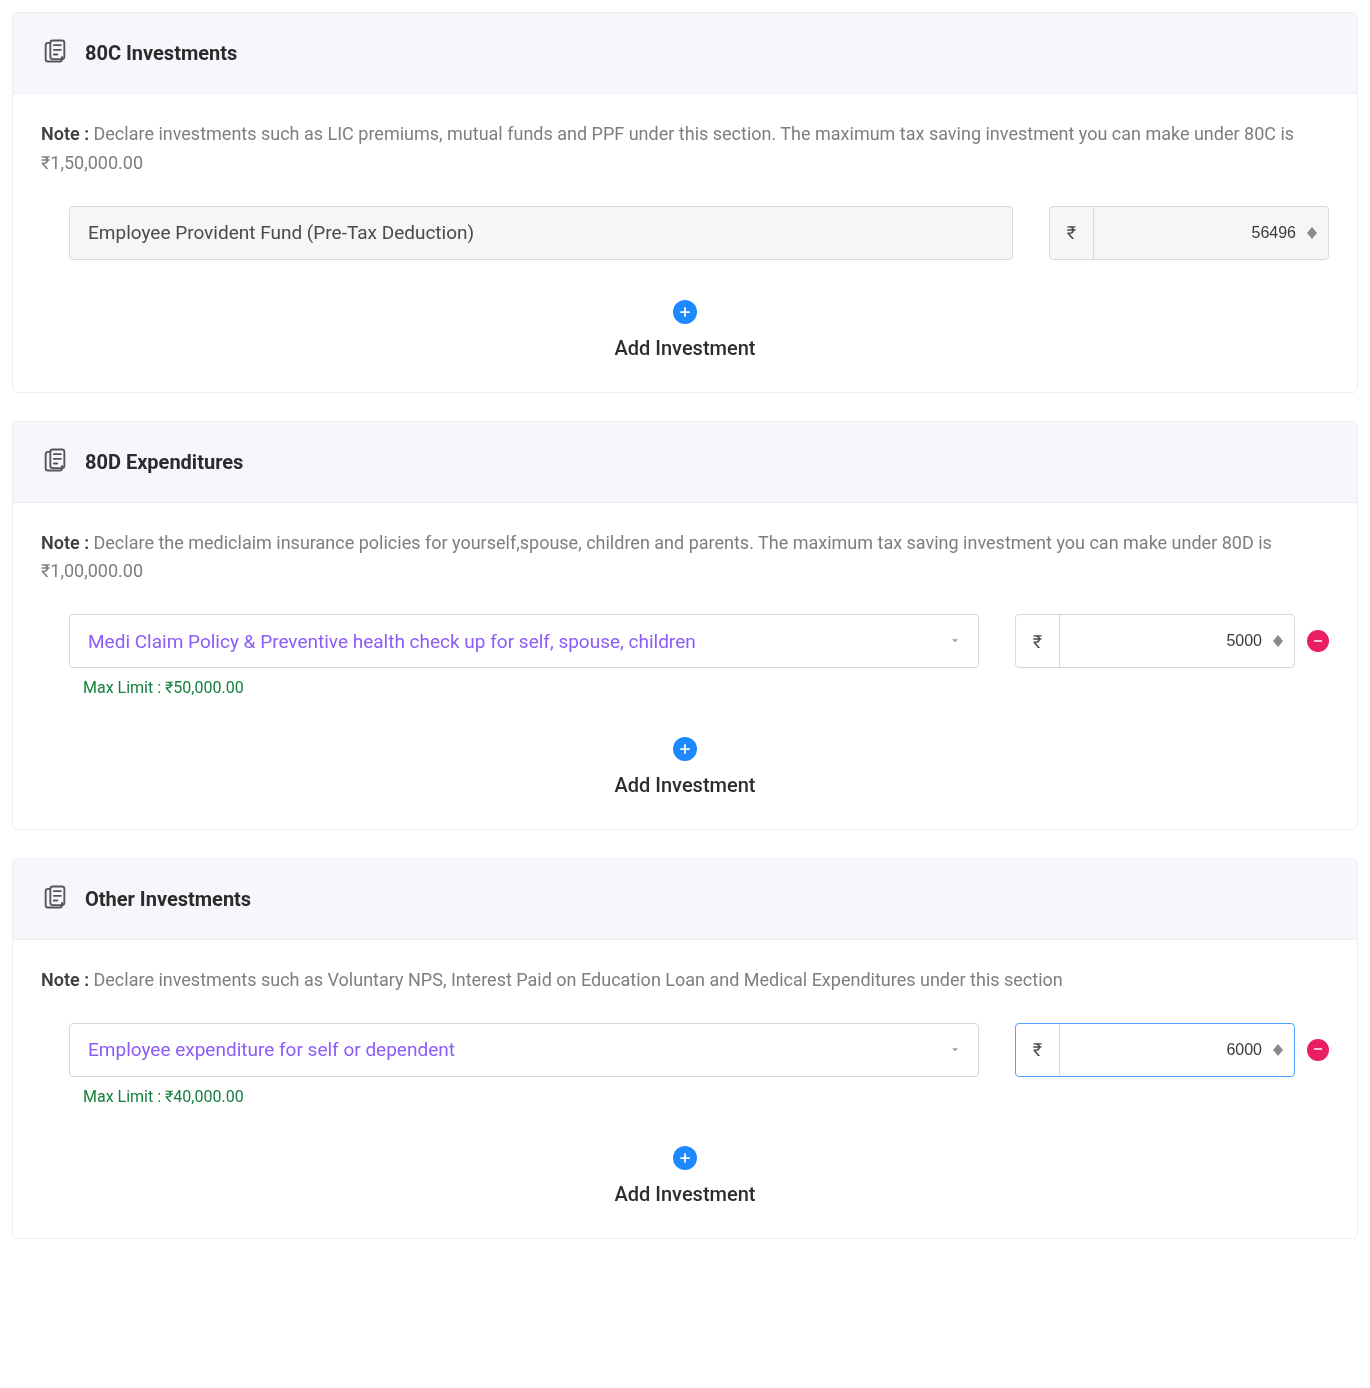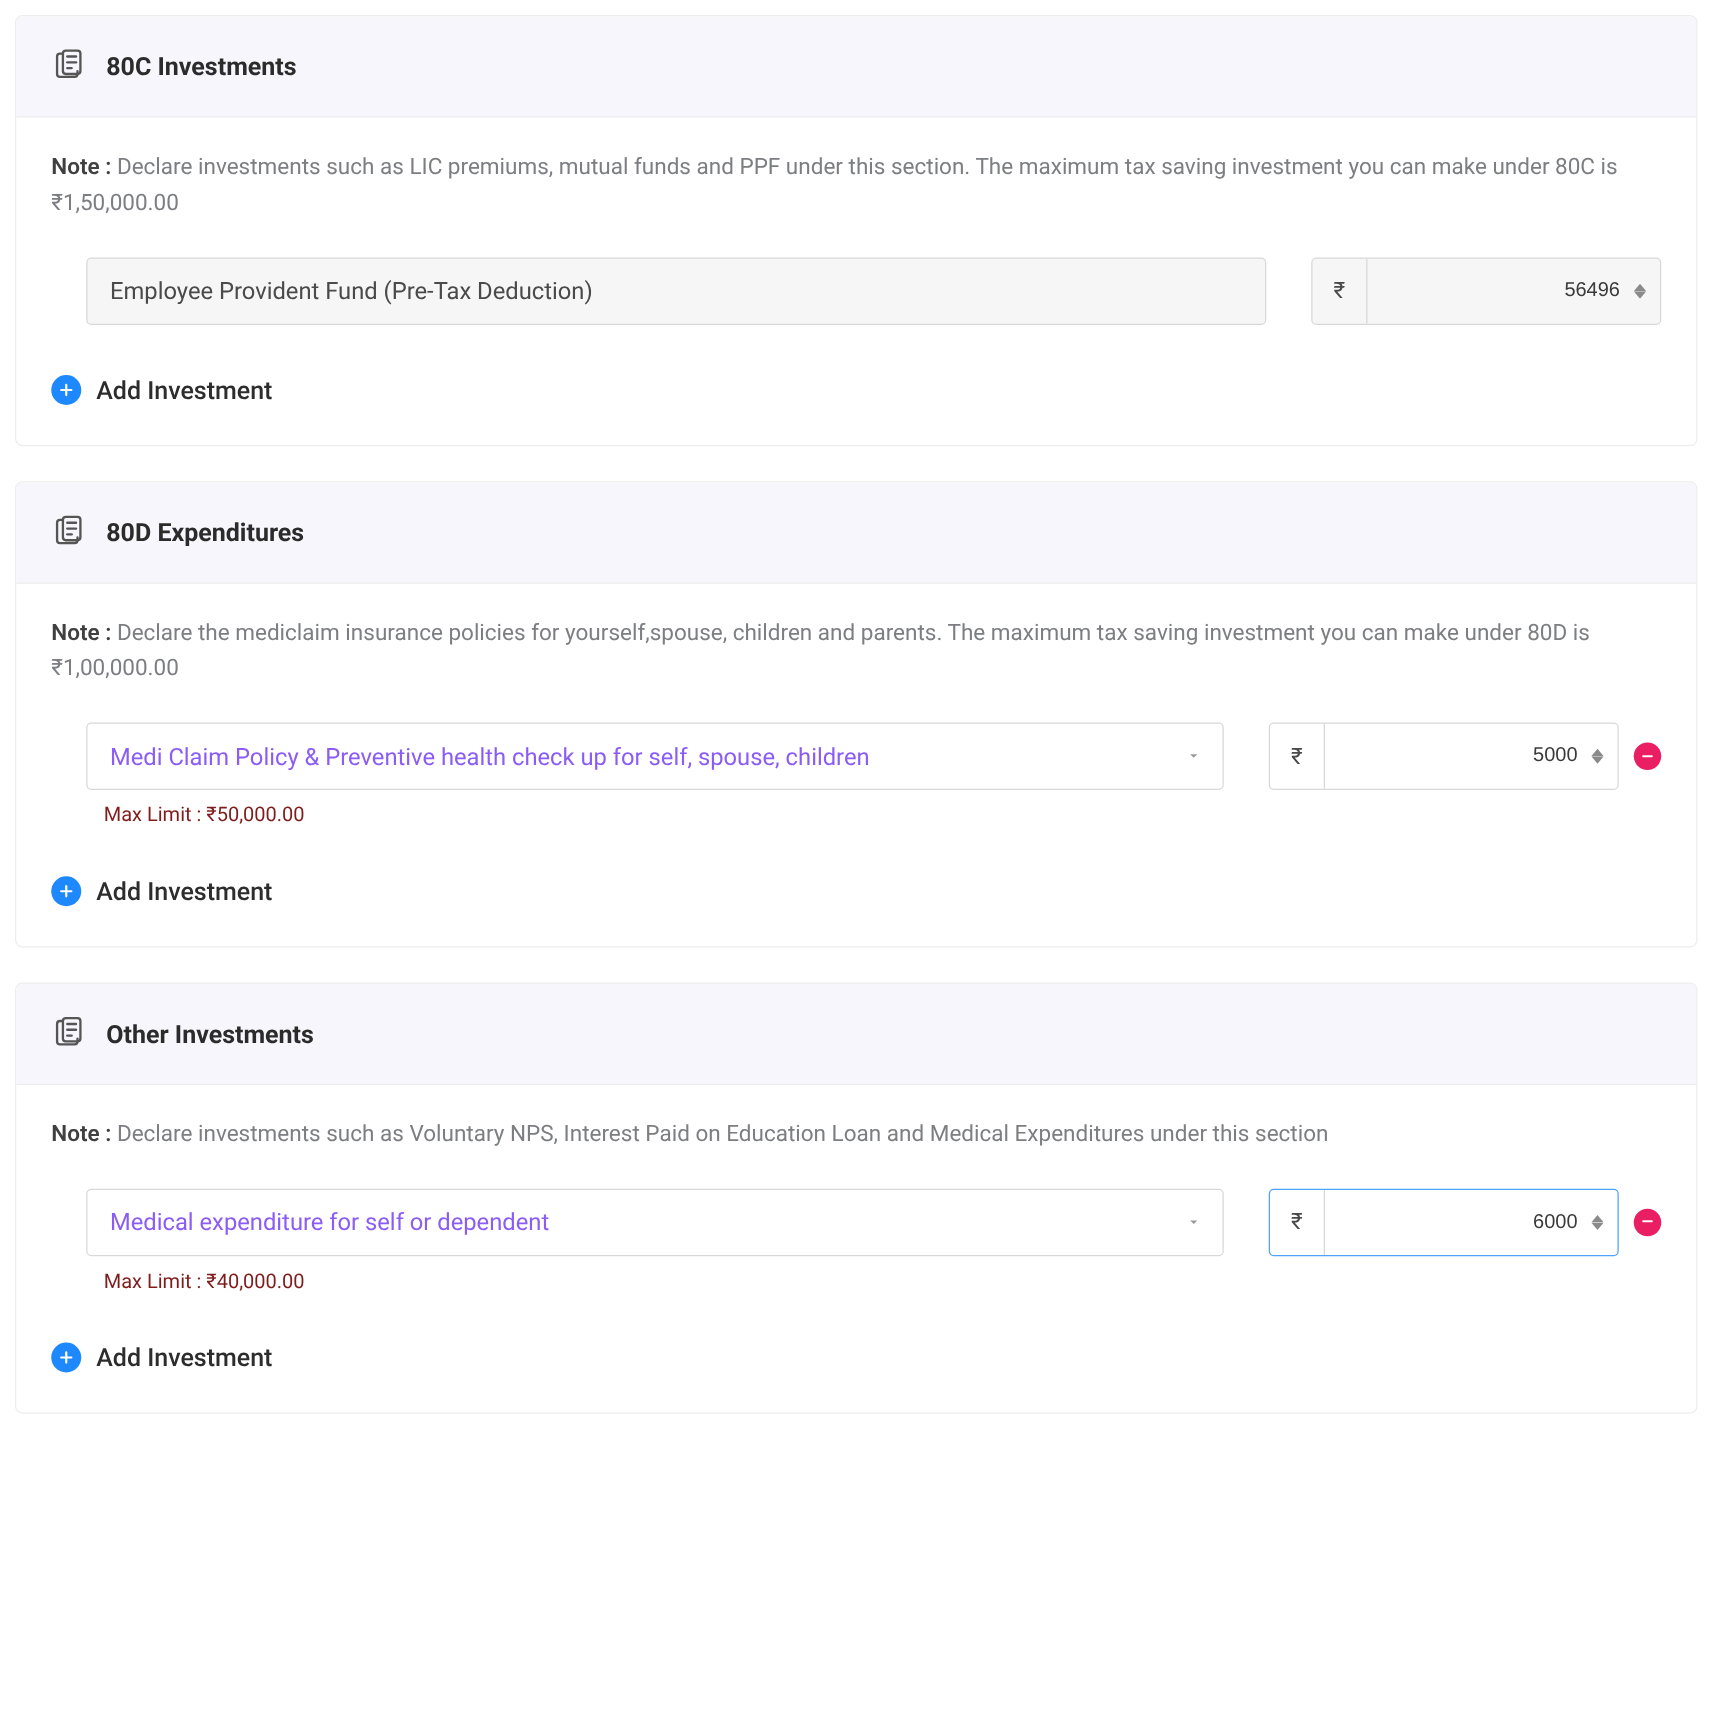--- a/index.html
+++ b/index.html
@@ -73,21 +73,21 @@
     }
     .field-select .chev {
       position: absolute;
       right: 16px;
       top: 50%;
       transform: translateY(-50%);
       color: #9a9a9a;
     }
     .maxlimit {
       font-size: 16px;
-      color: #7f1d1d;
+      color: #15803d;
       margin-top: 10px;
       margin-left: 14px;
     }
     .row-amount {
       display: flex;
       align-items: center;
       gap: 12px;
     }
     .amount-wrap {
       display: flex;
@@ -144,24 +144,25 @@
       display: flex;
       align-items: center;
       justify-content: center;
       color: #fff;
       cursor: pointer;
       flex-shrink: 0;
     }
     .remove-btn svg { width: 12px; height: 12px; }
     .add-row {
       display: flex;
-      align-items: flex-end;
+      align-items: center;
       gap: 12px;
       margin-top: 40px;
       cursor: pointer;
+      flex-direction: column;
     }
     .add-row .plus {
       width: 24px;
       height: 24px;
       border-radius: 50%;
       background: #1e88ff;
       display: flex;
       align-items: center;
       justify-content: center;
       color: #fff;
@@ -290,21 +291,21 @@
     <line x1="11" y1="11" x2="17" y2="11"></line>
     <line x1="11" y1="15" x2="14" y2="15"></line>
   </svg></span>
     <h2>Other Investments</h2>
       </div>
       <div class="card-body">
         <p class="note"><b>Note : </b><span>Declare investments such as Voluntary NPS, Interest Paid on Education Loan and Medical Expenditures under this section</span></p>
         <div class="row">
           <div class="row-main">
             <div class="field-select">
-              <span>Medical expenditure for self or dependent</span>
+              <span>Employee expenditure for self or dependent</span>
               <span class="chev"><svg width="14" height="14" viewBox="0 0 24 24" fill="currentColor">
                   <path d="M7 10l5 5 5-5z"></path>
                 </svg></span>
             </div>
             <div class="maxlimit"><span>Max Limit : </span><span>₹40,000.00</span></div>
           </div>
           <div class="row-amount">
             <div class="amount-wrap active">
               <div class="cur">₹</div>
       <div class="num">

